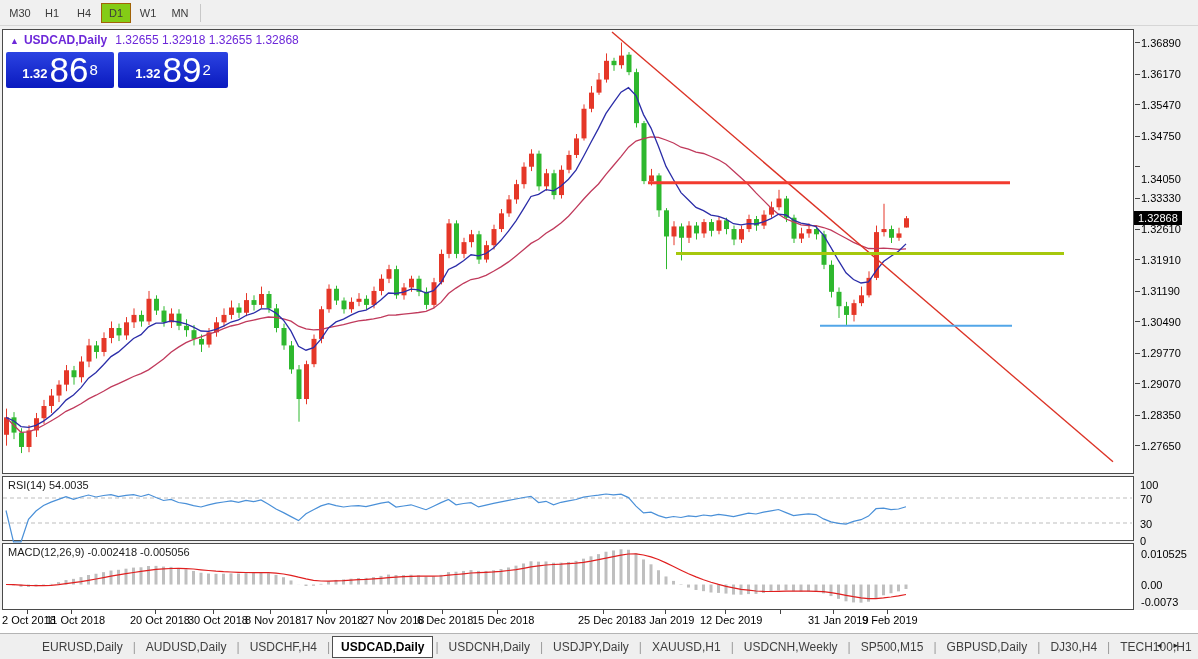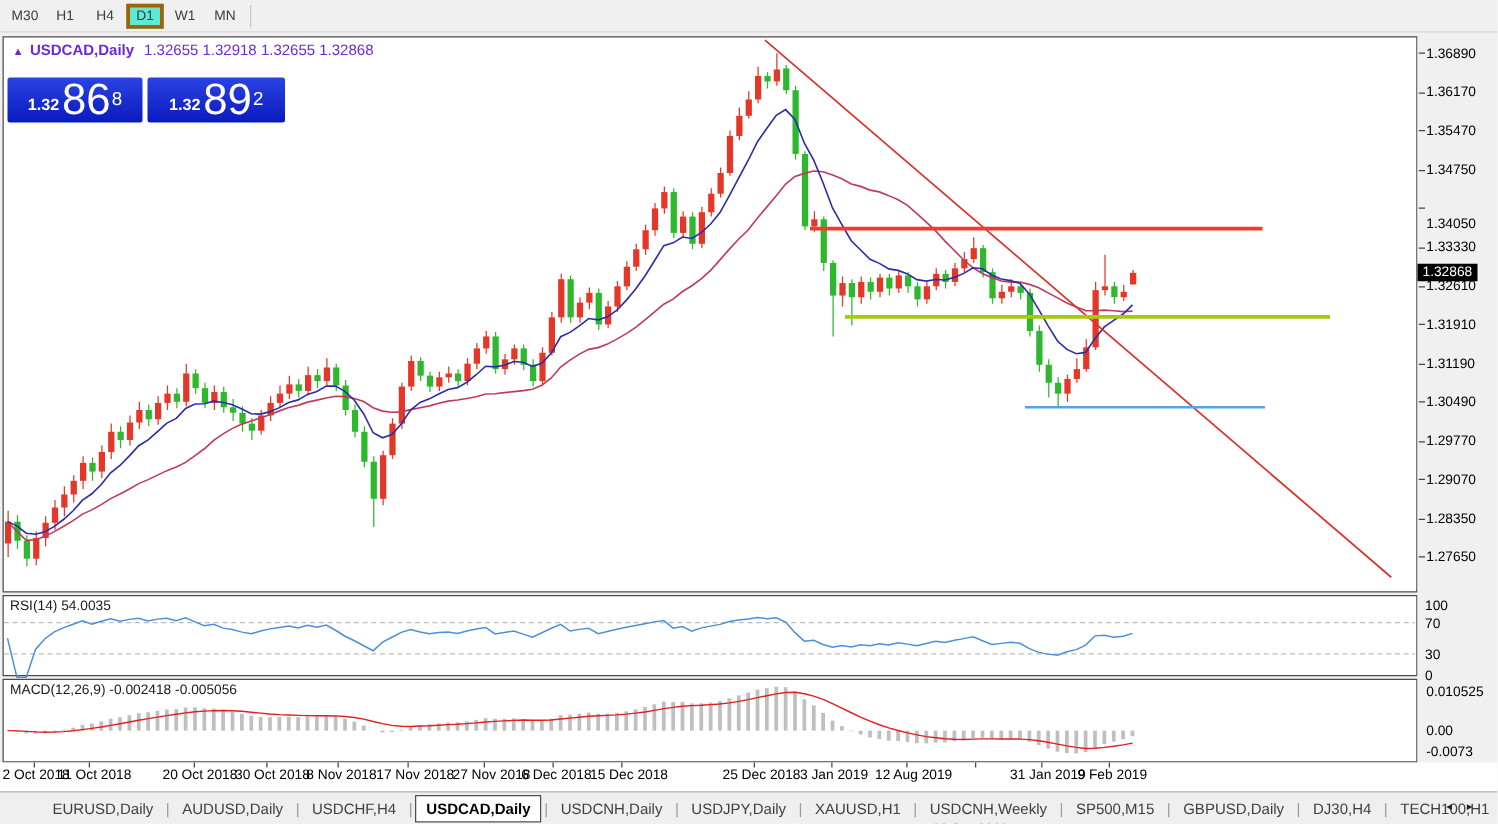--- a/index.html
+++ b/index.html
@@ -5,21 +5,21 @@
   * { box-sizing: border-box; margin: 0; padding: 0; }
   html,body { width:1198px; height:659px; overflow:hidden; }
   body { font-family:"Liberation Sans","DejaVu Sans",sans-serif; background:#f0f0f0; position:relative; }
 
   
   .tf-toolbar { position:absolute; left:0; top:0; width:1198px; height:26px;
     background:#f0f0f0; border-bottom:1px solid #d6d6d6; display:flex; align-items:center; padding-left:4px; }
   .tf-btn { width:30px; height:20px; margin:0 1px; font-size:11px; color:#3c3c3c;
     background:transparent; border:1px solid transparent; cursor:default;
     font-family:"Liberation Sans",sans-serif; }
-  .tf-btn.active { background:#5eead4; border:3px solid #a16207; }
+  .tf-btn.active { background:#84cc16; border:1px solid #a16207; }
   .tf-sep { width:1px; height:18px; background:#c8c8c8; margin:0 4px; }
 
   
   .pane { position:absolute; background:#fff; border:1px solid #4a4a4a; }
   #main-pane { left:2px; top:29px; width:1132px; height:445px; }
   #rsi-pane  { left:2px; top:476px; width:1132px; height:65px; }
   #macd-pane { left:2px; top:543px; width:1132px; height:67px; }
   .axis-col { position:absolute; left:1134px; top:29px; width:64px; height:581px; background:#f0f0f0; }
   #chart-svg { position:absolute; left:0; top:0; width:1198px; height:659px; pointer-events:none; }
 
@@ -43,21 +43,21 @@
   
   .trade-panel { position:absolute; left:6px; top:50px; width:222px; z-index:8; }
   .tp-row { display:flex; height:25px; }
   .tp-sell,.tp-buy { background:linear-gradient(#2b43e2,#0d1ec4); color:#fff; border:1px solid #5a6ce8;
     font-size:13px; width:54px; height:25px; font-family:"Liberation Sans",sans-serif; cursor:default; }
   .tp-sell { width:53px; }
   .tp-spin { width:18px; height:24px; margin-top:1px; background:#f4f4f4; border:1px solid #b2b2b2;
     font-size:7px; color:#3a5bd0; cursor:default; }
   .tp-vol { width:70px; height:24px; margin-top:1px; border:1px solid #b2b2b2; border-left:none; border-right:none;
     font-size:14px; text-align:right; padding-right:10px; font-family:"Liberation Sans",sans-serif; }
-  .tp-prices { display:flex; margin-top:12px; }
+  .tp-prices { display:flex; margin-top:2px; }
   .tp-price { background:linear-gradient(#2b43e2,#0a1abf); color:#fff; width:108px; height:36px;
     display:flex; align-items:flex-end; justify-content:center; padding-bottom:2px; border-radius:2px; }
   .tp-price + .tp-price { margin-left:4px; width:110px; }
   .tp-price .sm  { font-size:13px; font-weight:bold; line-height:24px; margin-right:2px; }
   .tp-price .big { font-size:35px; line-height:33px; }
   .tp-price .sup { font-size:15px; line-height:30px; vertical-align:top; margin-left:1px; align-self:flex-start; margin-top:3px; }
 
   
   .tab-bar { position:absolute; left:0; top:633px; width:1198px; height:26px; background:#efefef;
     border-top:1px solid #b4b4b4; display:flex; align-items:center; padding-left:34px; font-size:12px; color:#3f3f3f; }
@@ -503,21 +503,21 @@
     <div class="date-label" style="left: 362px;">27 Nov 2018</div>
     <div class="date-tick" style="left: 387px;"></div>
     <div class="date-label" style="left: 417px;">6 Dec 2018</div>
     <div class="date-tick" style="left: 442px;"></div>
     <div class="date-label" style="left: 472px;">15 Dec 2018</div>
     <div class="date-tick" style="left: 497px;"></div>
     <div class="date-label" style="left: 578px;">25 Dec 2018</div>
     <div class="date-tick" style="left: 603px;"></div>
     <div class="date-label" style="left: 640px;">3 Jan 2019</div>
     <div class="date-tick" style="left: 665px;"></div>
-    <div class="date-label" style="left: 700px;">12 Aug 2019</div>
+    <div class="date-label" style="left: 700px;">12 Dec 2019</div>
     <div class="date-tick" style="left: 725px;"></div>
     <div class="date-label" style="left: 746px; margin-top: 43px;">22 Jan 2019</div>
     <div class="date-tick" style="left: 780px;"></div>
     <div class="date-label" style="left: 808px;">31 Jan 2019</div>
     <div class="date-tick" style="left: 833px;"></div>
     <div class="date-label" style="left: 862px;">9 Feb 2019</div>
     <div class="date-tick" style="left: 887px;"></div>
   </div>
 <div class="tab-bar" id="tab-bar">
     <span class="tab">EURUSD,Daily</span>

